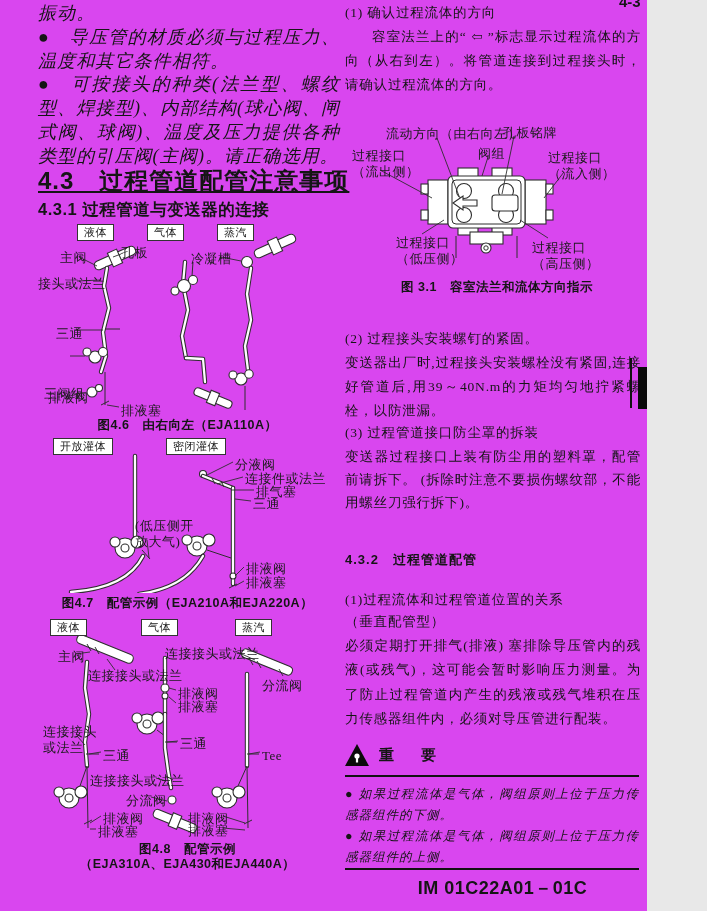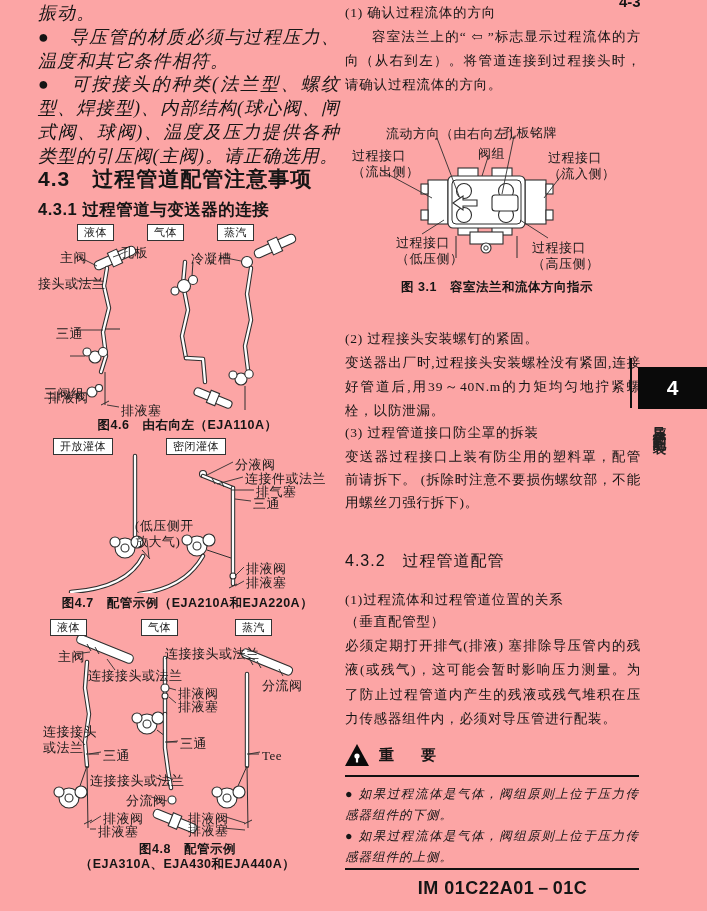--- a/index.html
+++ b/index.html
@@ -1,23 +1,23 @@
 <!DOCTYPE html>
 <html><head>
 <meta charset="utf-8">
 <style>
   html,body{margin:0;padding:0;background:#e8e8e8;}
-  .page{position:relative;width:707px;height:911px;background:#fca5a5;overflow:hidden;
-        font-family:"Liberation Serif","DejaVu Serif",serif;color:#151515;}
+  .page{position:relative;width:640px;height:911px;background:#d946ef;overflow:hidden;
+        font-family:"Liberation Serif","DejaVu Serif",serif;color:#151515;padding-left:7px;}
   .abs{position:absolute;}
   .body-txt{font-size:18px;line-height:24px;text-align:justify;letter-spacing:1.1px;font-style:italic;}
   .rbody{font-size:13.5px;line-height:24px;text-align:justify;letter-spacing:0.8px;}
-  .h1{font-family:"Liberation Sans","DejaVu Sans",sans-serif;font-weight:bold;font-size:21px;letter-spacing:1px;}
+  .h1{font-family:"Liberation Sans","DejaVu Sans",sans-serif;font-weight:bold;font-size:24px;letter-spacing:1px;text-decoration:underline;}
   .h2{font-family:"Liberation Sans","DejaVu Sans",sans-serif;font-weight:bold;font-size:16.5px;letter-spacing:0.5px;}
-  .h3{font-family:"Liberation Sans","DejaVu Sans",sans-serif;font-weight:normal;font-size:16px;letter-spacing:1px;}
+  .h3{font-family:"Liberation Sans","DejaVu Sans",sans-serif;font-weight:bold;font-size:13px;letter-spacing:1px;}
   .fig{position:absolute;}
   .fig svg{position:absolute;left:0;top:0;}
   .fig-label{position:absolute;font-size:13px;line-height:1.2;white-space:pre-line;color:#1b1b1b;letter-spacing:0.5px;}
   .fig-label.boxed{border:1.2px solid #333;padding:0 6px;font-size:11px;background:#fff;white-space:nowrap;line-height:15px;}
   .caption{position:absolute;width:100%;text-align:center;font-family:"Liberation Sans","DejaVu Sans",sans-serif;
            font-weight:bold;font-size:12.5px;letter-spacing:0.5px;}
   .po{fill:none;stroke:#2e2e2e;stroke-width:4.4;stroke-linecap:round;stroke-linejoin:round;}
   .pi{fill:none;stroke:#fdfdfd;stroke-width:2.3;stroke-linecap:round;stroke-linejoin:round;}
   .ln{fill:none;stroke:#2e2e2e;stroke-width:1;}
   .lead{fill:none;stroke:#2e2e2e;stroke-width:0.9;}

